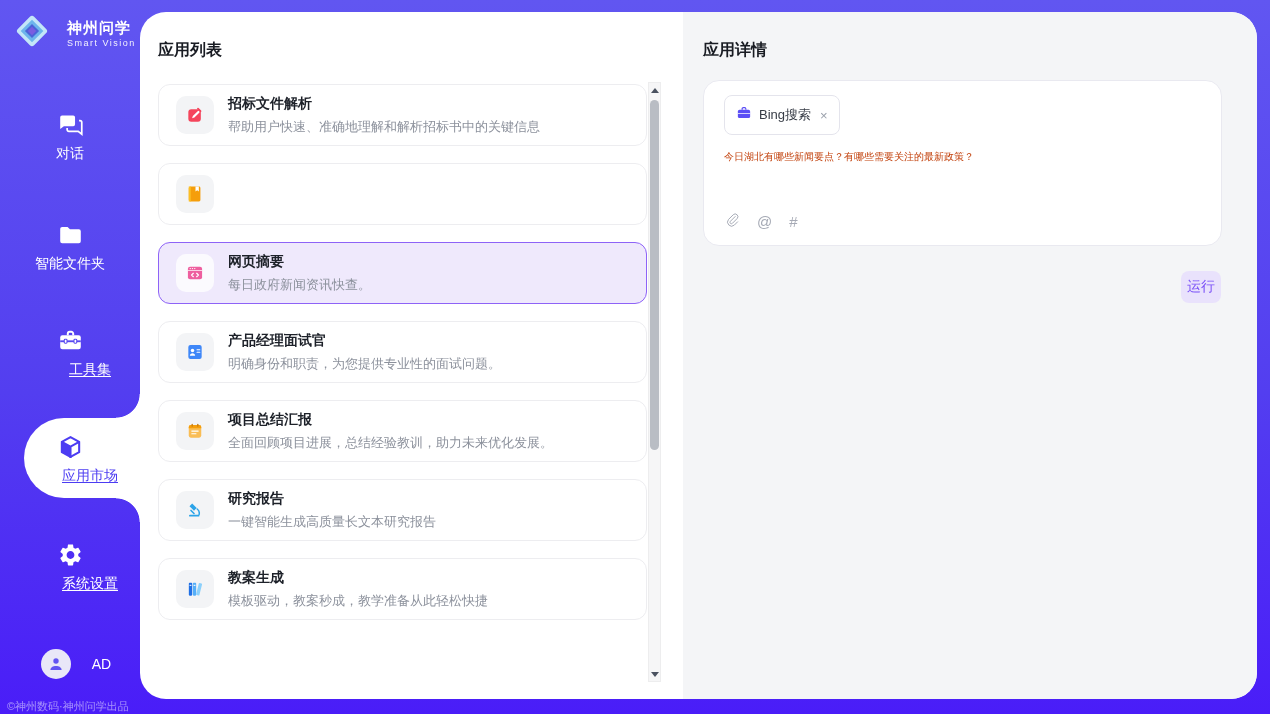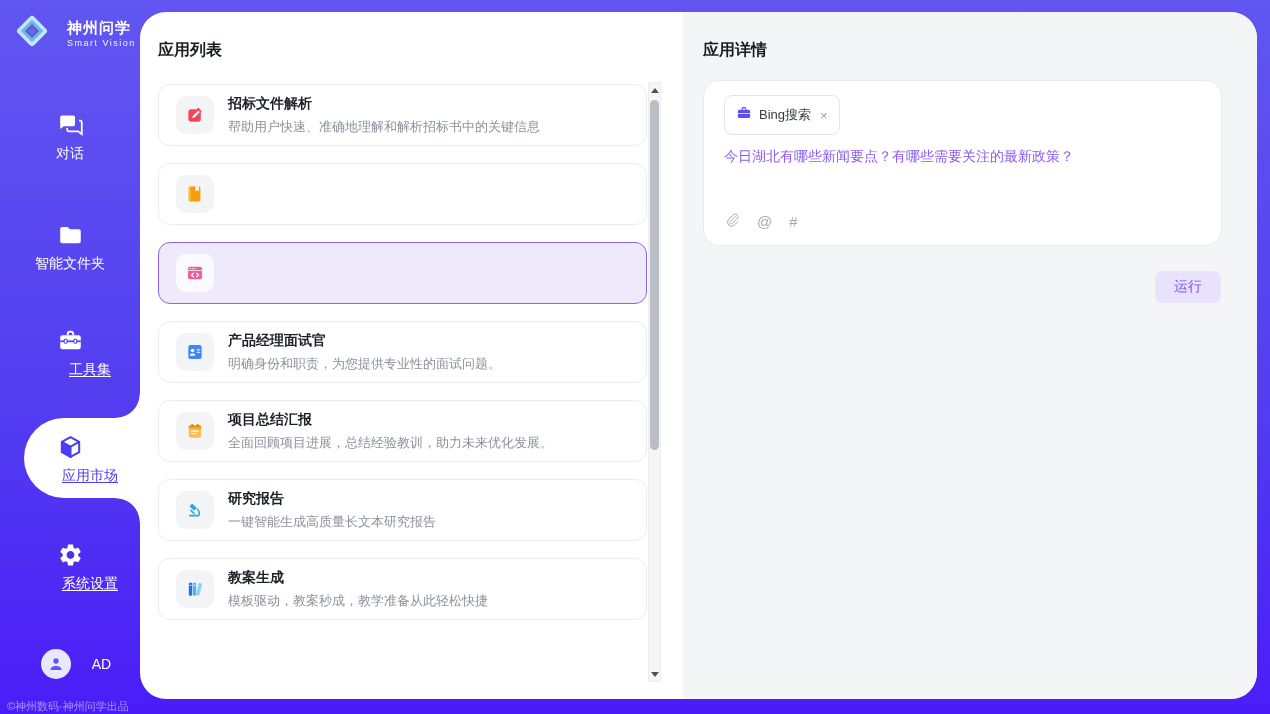--- a/index.html
+++ b/index.html
@@ -71,25 +71,25 @@
   .detail-panel { position:absolute; left:543px; right:0; top:0; bottom:0;
     background:#f4f5f7; border-radius:0 26px 26px 0; }
   .detail-title { position:absolute; left:20px; top:28px; }
   .prompt-card { position:absolute; left:20px; top:68px; width:519px; height:166px;
     background:#fff; border:1px solid #e9e9f0; border-radius:16px; }
   .tool-chip { position:absolute; left:20px; top:14px; height:40px; display:inline-flex;
     align-items:center; gap:7px; padding:0 11px; background:#fff; border:1px solid #e4e4ec;
     border-radius:8px; cursor:pointer; }
   .chip-label { font-size:13px; color:#363b45; }
   .chip-close { font-size:13px; color:#9aa0ab; margin-left:2px; cursor:pointer; }
-  .query-text { position:absolute; left:20px; top:66px; right:20px; font-size:14px;
-    color:#8b5cf6; line-height:20px; cursor:text;font-family:Liberation Mono, monospace; }
+  .query-text { position:absolute; left:20px; top:66px; right:20px; font-size:10px;
+    color:#c2410c; line-height:20px; cursor:text; }
   .attach-row { position:absolute; left:20px; bottom:13px; display:flex; align-items:center; gap:17px; }
   .attach-glyph { font-size:15px; color:#a6aab5; cursor:pointer; }
-  .run-btn { position:absolute; right:36px; top:259px; padding:7px 19px; background:#e9e2fc;
+  .run-btn { position:absolute; right:36px; top:259px; padding:7px 6px; background:#e9e2fc;
     color:#7a50f7; font-size:14px; border:none; border-radius:8px; cursor:pointer; }
 </style>
 </head>
 <body>
 
 <div class="sidebar">
 
   <div class="logo">
     <span>
       <svg width="36" height="36" viewBox="0 0 36 36">
@@ -207,20 +207,24 @@
     <div class="app-item selected">
       <div class="app-icon">
         <svg width="20" height="20" viewBox="0 0 24 24">
           <rect x="3.5" y="4.5" width="17" height="15" rx="2.5" fill="#ee5f9f"></rect>
           <circle cx="6.3" cy="6.7" r=".8" fill="#fff"></circle>
             <circle cx="9" cy="6.7" r=".8" fill="#fff"></circle>
             <circle cx="11.7" cy="6.7" r=".8" fill="#fff"></circle>
           <rect x="3.5" y="8.4" width="17" height="1" fill="#fff" opacity=".85"></rect>
           <path d="M10 12.3l-2.1 2.1 2.1 2.1M14 12.3l2.1 2.1-2.1 2.1" stroke="#fff" stroke-width="1.4" fill="none" stroke-linecap="round" stroke-linejoin="round"></path>
         </svg>
+      </div>
+      <div class="app-text">
+        <div class="app-title">网页摘要</div>
+        <div class="app-desc">每日政府新闻资讯快查。</div>
       </div>
     </div>
 
     <div class="app-item">
       <div class="app-icon">
         <svg width="20" height="20" viewBox="0 0 24 24">
           <rect x="4" y="3.5" width="16" height="17" rx="2.5" fill="#3e87f8"></rect>
           <circle cx="9" cy="10.2" r="2.1" fill="#fff"></circle>
           <path d="M5.8 16.6c0-1.8 1.5-3 3.2-3s3.2 1.2 3.2 3z" fill="#fff"></path>
           <rect x="13.8" y="8.6" width="4.6" height="1.4" rx=".7" fill="#fff"></rect>

